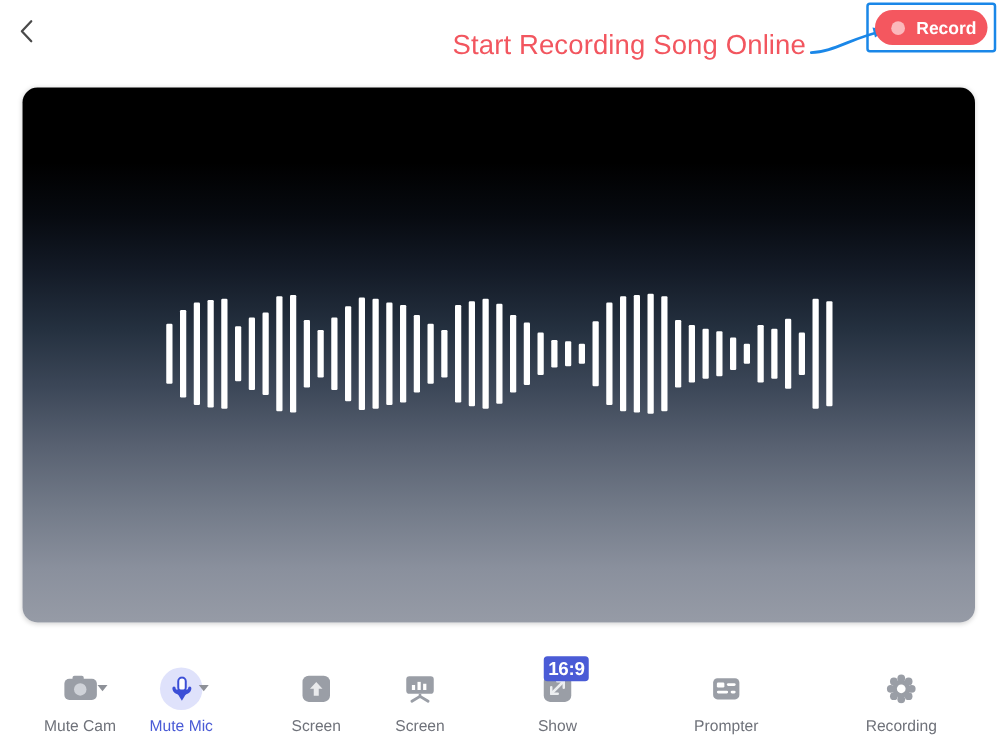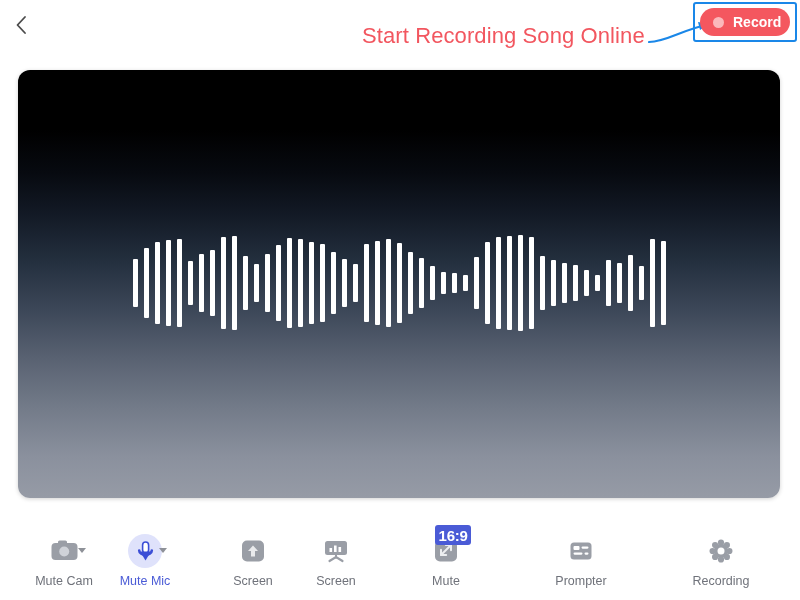--- a/index.html
+++ b/index.html
@@ -322,21 +322,21 @@
     <div class="tool" style="left:398px">
       <div class="tool-iconwrap">
         <svg width="26" height="24" viewBox="0 0 26 24">
           <rect x="2" y="1.5" width="22" height="21" rx="5" fill="#9a9ea6"></rect>
           <path d="M8,16 L18,6" stroke="#eceef0" stroke-width="2" stroke-linecap="round"></path>
           <path d="M18,6 L12.8,6 M18,6 L18,11.2" stroke="#eceef0" stroke-width="2" stroke-linecap="round"></path>
           <path d="M8,16 L13.2,16 M8,16 L8,10.8" stroke="#eceef0" stroke-width="2" stroke-linecap="round"></path>
         </svg>
         <span class="badge-169">16:9</span>
       </div>
-      <div class="tool-label">Mute</div>
+      <div class="tool-label">Show</div>
     </div>
 
 
     <div class="tool" style="left:533px">
       <div class="tool-iconwrap">
         <svg width="26" height="22" viewBox="0 0 26 22">
           <rect x="2.5" y="2.5" width="21" height="17" rx="3.5" fill="#9a9ea6"></rect>
           <rect x="5.5" y="6" width="6" height="4" rx="1" fill="#ffffff"></rect>
           <rect x="13.5" y="6.5" width="7" height="2.2" rx="1.1" fill="#ffffff"></rect>
           <rect x="5.5" y="12.5" width="9" height="2.2" rx="1.1" fill="#ffffff"></rect>

